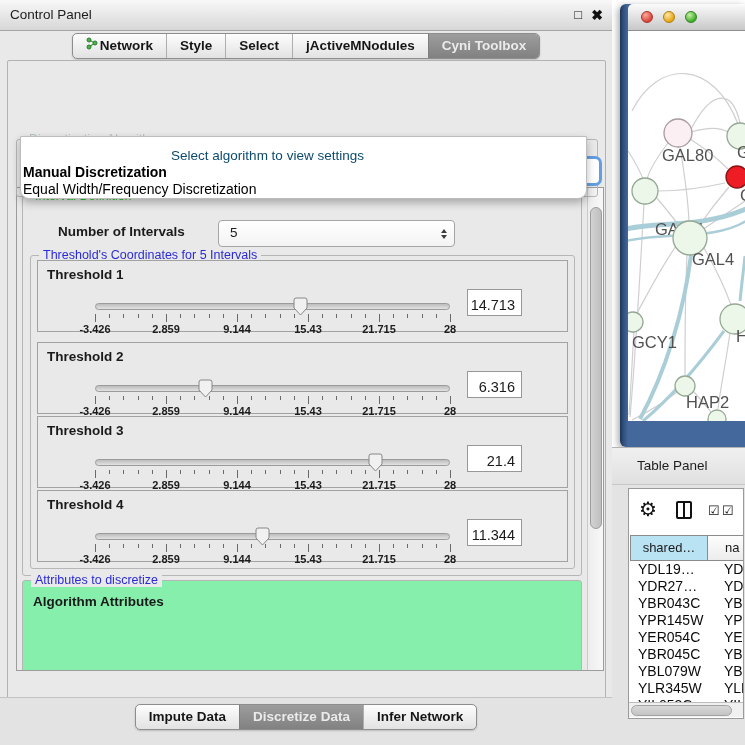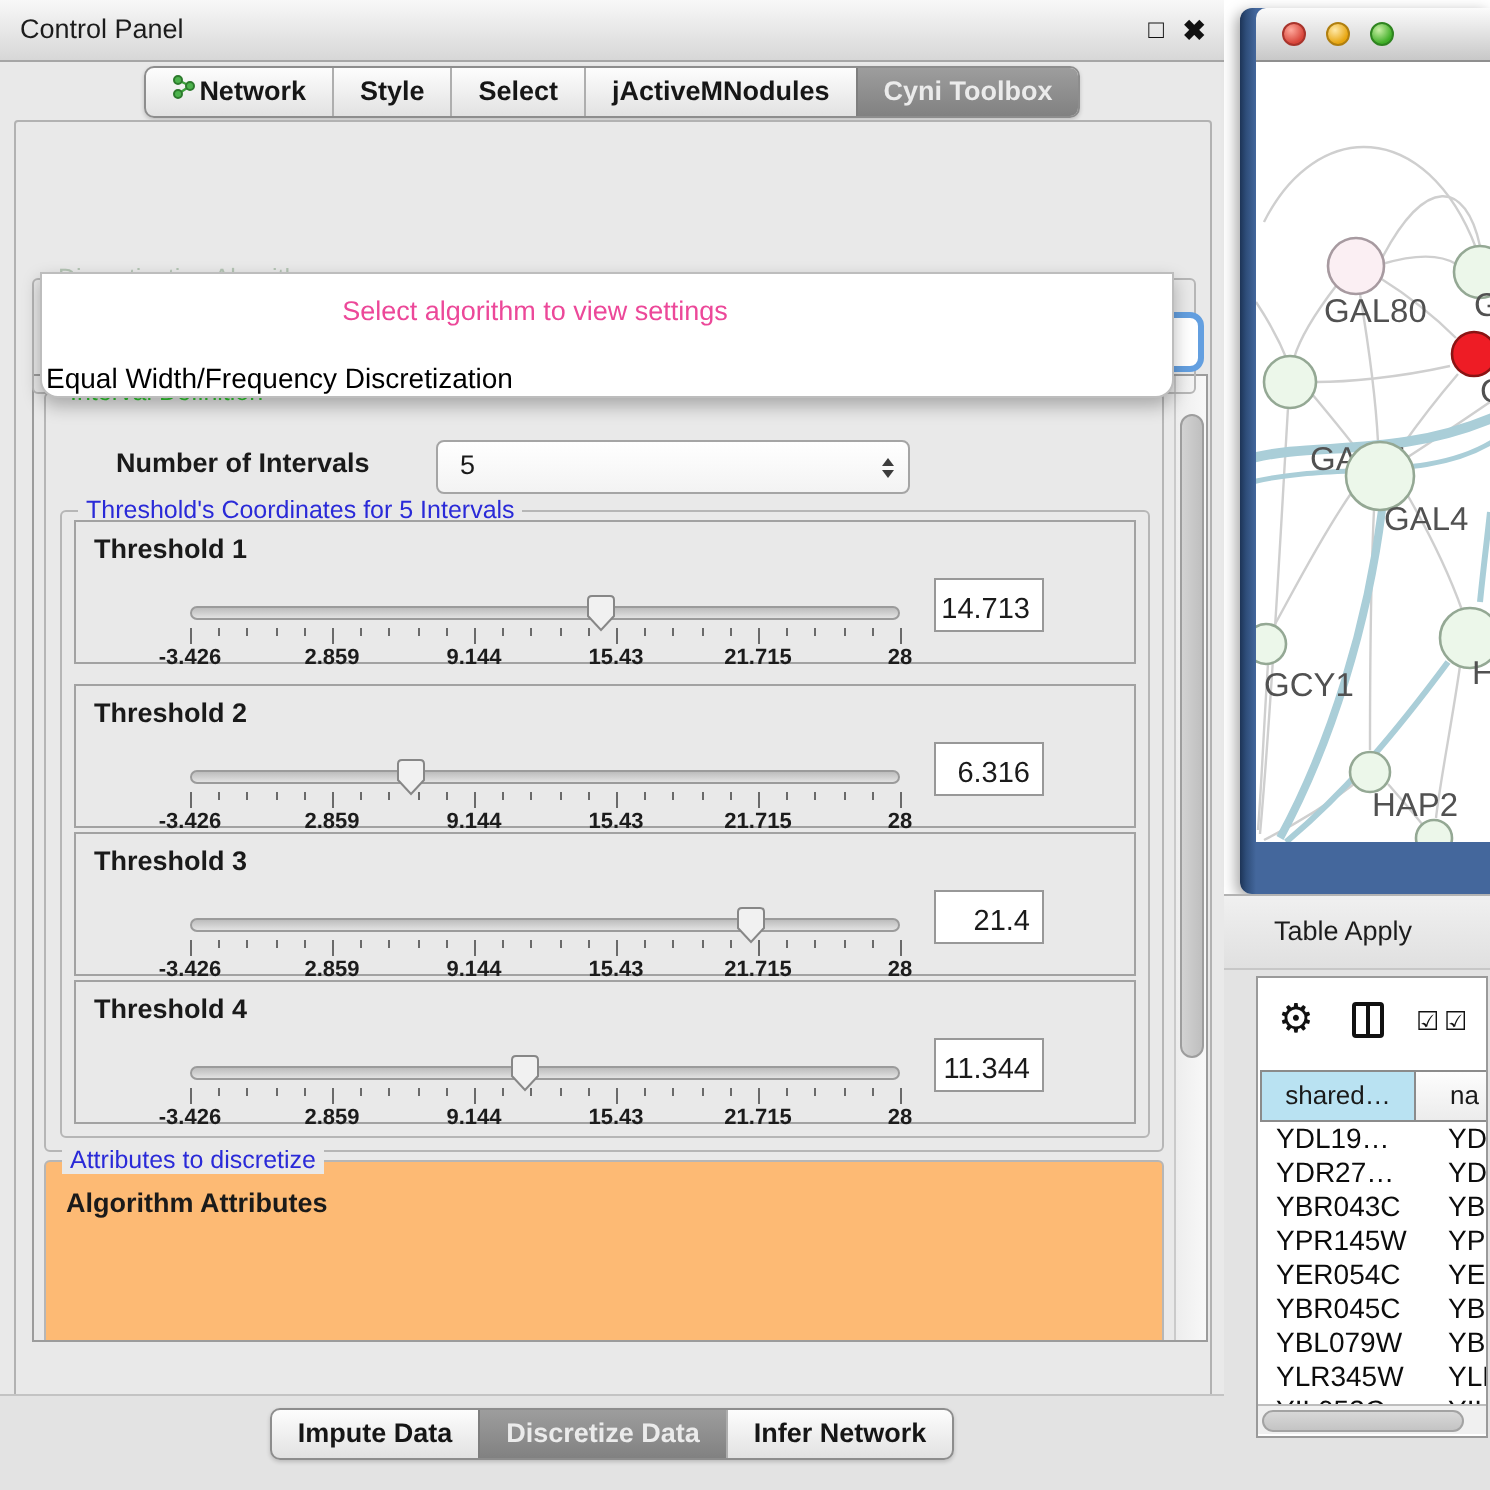--- a/index.html
+++ b/index.html
@@ -40,21 +40,21 @@
   .combo{position:absolute;background:linear-gradient(#ffffff,#f3f3f3);border:1px solid #a5a5a5;
     border-radius:4px;font-size:13.5px;}
   .combo .cval{position:absolute;left:11px;top:4px;}
   .stepper{position:absolute;right:7px;top:50%;transform:translateY(-50%);display:flex;flex-direction:column;gap:2px;}
   .tri-up{width:0;height:0;border-left:3.5px solid transparent;border-right:3.5px solid transparent;border-bottom:4.5px solid #3c3c3c;}
   .tri-down{width:0;height:0;border-left:3.5px solid transparent;border-right:3.5px solid transparent;border-top:4.5px solid #3c3c3c;}
 
   
   #algo-popup{left:12px;top:75px;width:565px;height:61px;background:#fff;border:1px solid #bdbdbd;
     border-radius:0 0 9px 9px;box-shadow:0 4px 9px rgba(0,0,0,.28);z-index:6;}
-  #algo-popup .hint{position:absolute;left:0;right:72px;top:11px;text-align:center;color:#ec4899;font-size:13.5px;}
+  #algo-popup .hint{position:absolute;left:0;right:72px;top:11px;text-align:center;color:#0c4a6e;font-size:13.5px;}
   #algo-popup .opt1{position:absolute;left:2px;top:27px;font-weight:bold;font-size:14px;color:#000;}
   #algo-popup .opt2{position:absolute;left:2px;top:44px;font-size:14px;color:#000;}
   #algo-combo-focused{left:500px;top:95px;width:88px;height:24px;background:#fff;border:3px solid #639fe0;
     border-radius:7px;z-index:2;}
   #discretization-group{left:8px;top:78px;width:580px;height:56px;z-index:1;}
   #discretization-group .group-title{z-index:7;background:transparent;}
 
   
   #table-data-group{left:8px;top:145px;width:586px;height:38px;}
   #table-data-combo{left:7px;top:7px;width:557px;height:25px;}
@@ -76,21 +76,21 @@
     background:linear-gradient(#bdbdbd,#e2e2e2);}
   .thumb{position:absolute;top:-4px;width:15px;height:19px;}
   .ticks{position:absolute;left:0;right:0;top:13px;height:9px;}
   .tick{position:absolute;top:0;width:1px;height:4px;background:#6a6a6a;}
   .tick.major{height:8px;}
   .labels{position:absolute;left:0;right:0;top:22px;height:12px;}
   .scale-label{position:absolute;transform:translateX(-50%);font-size:11px;font-weight:bold;color:#1c1c1c;white-space:nowrap;}
   .th-value{position:absolute;left:429px;top:28px;width:55px;height:27px;background:#fff;border:1px solid #989898;
     font-size:14.5px;text-align:right;box-sizing:border-box;padding:7px 6px 0 0;}
 
-  #attributes-group{left:5px;top:392px;width:558px;height:110px;background:#fdba74;text-decoration:underline;}
+  #attributes-group{left:5px;top:392px;width:558px;height:110px;background:#86efac;text-decoration:underline;}
   #attr-heading{position:absolute;left:10px;top:13px;font-weight:bold;font-size:13.5px;}
   #attr-list{position:absolute;left:57px;top:38px;width:481px;height:70px;background:#fff;border:1px solid #aaa;overflow:hidden;}
   .attr-item{padding:1px 0 1px 7px;font-size:13.5px;line-height:16px;white-space:nowrap;}
 
   #apply-btn{left:253px;top:671px;width:65px;height:22px;border:1px solid #949494;border-radius:5px;
     background:linear-gradient(#fefefe,#e4e4e4);text-align:center;line-height:21px;font-size:13.5px;
     box-shadow:0 1px 1px rgba(0,0,0,.12);}
   #cp-bottom{left:0;top:697px;width:612px;height:48px;background:#e3e3e3;border-top:1px solid #c3c3c3;}
 
   
@@ -174,20 +174,21 @@
 
     <div id="content-frame" class="abs">
 
       <div id="discretization-group" class="groupbox">
         <span class="group-title gt-faded">Discretization Algorithm</span>
       </div>
       <div id="algo-combo-focused" class="abs"></div>
 
       <div id="algo-popup" class="abs">
         <div class="hint">Select algorithm to view settings</div>
+        <div class="opt1">Manual Discretization</div>
         <div class="opt2">Equal Width/Frequency Discretization</div>
       </div>
 
       <div id="table-data-group" class="groupbox">
         <span class="group-title gt-gray">Table Data</span>
         <div id="table-data-combo" class="combo">
           <span class="cval">galFiltered.sif default node</span>
           <span class="stepper">
               <span class="tri-up"></span>
               <span class="tri-down"></span>
@@ -492,21 +493,21 @@
             <circle cx="57" cy="355" r="10" fill="#ecf7ea" stroke="#94a894" stroke-width="1.3"></circle>
             <text class="net-label" x="58" y="377">HAP2</text>
             <circle cx="89" cy="388" r="9" fill="#ecf7ea" stroke="#94a894" stroke-width="1.3"></circle>
           </g>
       </svg>
     </div>
   </div>
 
   <div id="table-panel" class="abs">
     <div id="tp-titlebar">
-      <span id="tp-title">Table Apply</span>
+      <span id="tp-title">Table Panel</span>
     </div>
     <div id="tp-inner">
       <div id="tp-toolbar">
         <span id="gear-icon">⚙</span>
         <span id="split-icon"></span>
         <span class="check-icon" style="left:79px;">☑</span>
         <span class="check-icon" style="left:93px;">☑</span>
       </div>
       <div id="tp-hdr">
         <div id="hdr-col1" class="hdr-cell">shared…</div>

